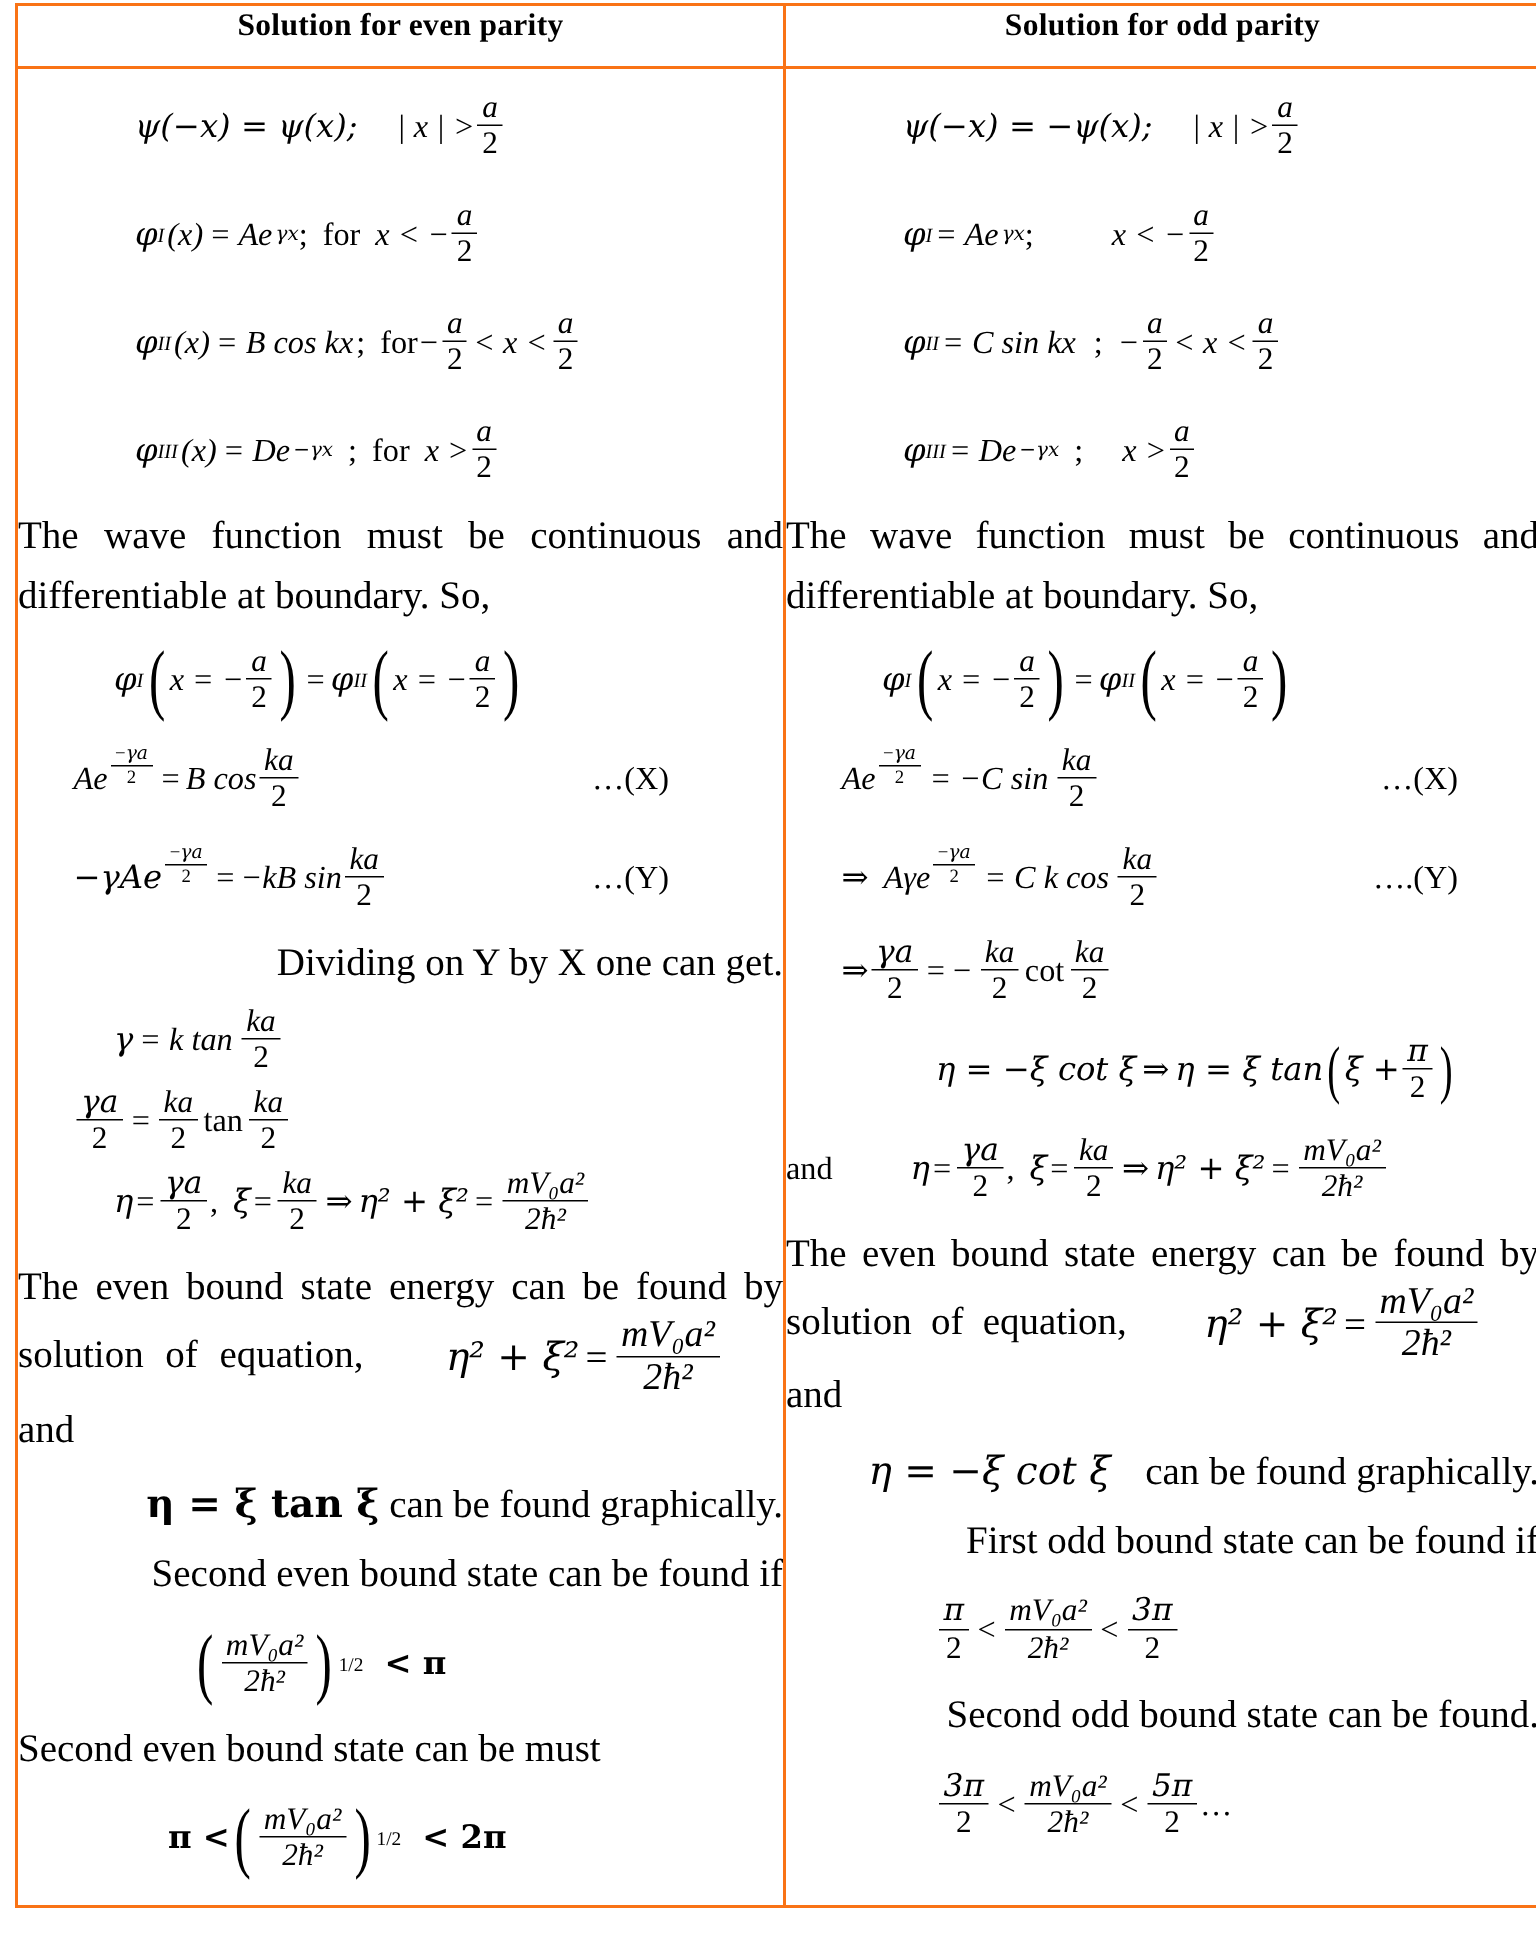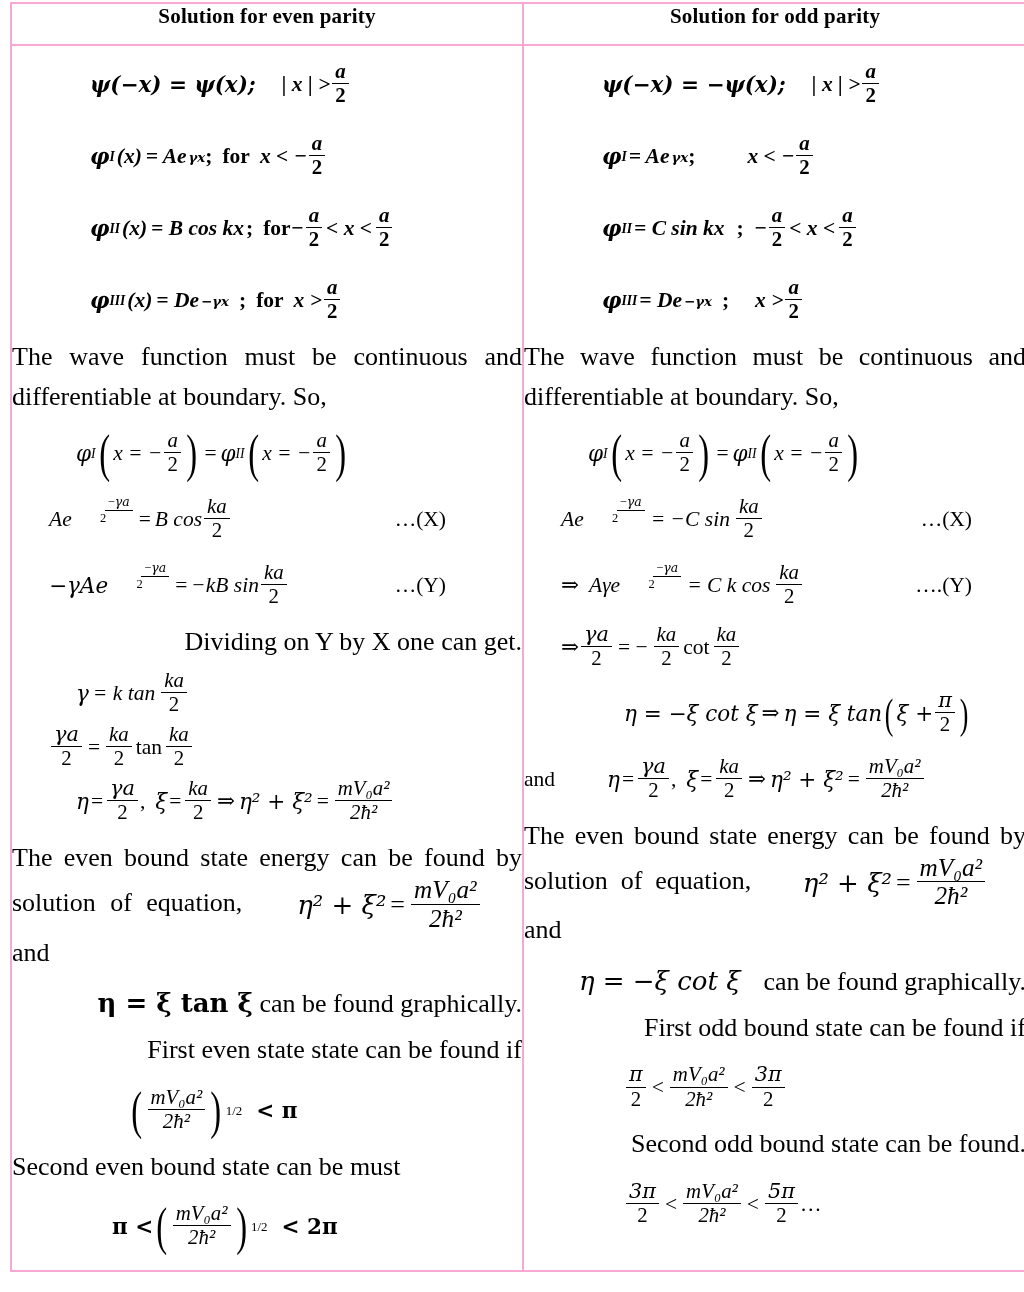--- a/index.html
+++ b/index.html
@@ -24,21 +24,21 @@
 
   table.parity-table {
     border-collapse: collapse;
     width: 1012px;
     margin: 2px 0 0 10px;
     table-layout: fixed;
   }
 
   table.parity-table th,
   table.parity-table td {
-    border: 2px solid #f9a8d4;
+    border: 2px solid #f97316;
     vertical-align: top;
     padding: 0;
   }
 
   th.col-head {
     height: 40px;
     text-align: center;
     font-weight: bold;
     font-size: 21px;
     font-family: "Liberation Serif", "DejaVu Serif", serif;
@@ -65,21 +65,21 @@
   .para.nojust { text-align: right; }
 
   .eq-line {
     font-size: 21.5px;
     line-height: 1.1;
     margin: 0;
     display: flex;
     align-items: center;
     white-space: nowrap;
   }
-  .eq-indent  { padding-left: 78px; font-weight: bold; }
+  .eq-indent  { padding-left: 78px; }
   .eq-indent2 { padding-left: 64px; }
   .eq-indent3 { padding-left: 37px; }
   .eq-indent4 { padding-left: 100px; }
   .eq-indent5 { padding-left: 116px; }
 
   
   .mi { font-style: italic; font-family: "Liberation Serif", "DejaVu Serif", serif; }
   .mu { font-style: normal; font-family: "Liberation Serif", "DejaVu Serif", serif; }
   .mgreek { font-style: italic; font-family: "DejaVu Serif", serif; }
   .mgreek-up { font-style: normal; font-family: "DejaVu Serif", serif; font-weight: bold; }
@@ -102,21 +102,21 @@
   .frac .num {
     padding: 0 3px 1px 3px;
     border-bottom: 1.4px solid #000;
     font-size: 0.97em;
   }
   .frac .den {
     padding: 1px 3px 0 3px;
     font-size: 0.97em;
   }
   .frac.small { font-size: 0.6em; }
-  .frac.small .num { border-bottom-width: 1px; margin-left: 31px; }
+  .frac.small .num { border-bottom-width: 1px; }
 
   sup.exp { font-size: 0.62em; vertical-align: super; line-height: 0; }
   sub.rom { font-size: 0.63em; vertical-align: -0.28em; line-height: 0; font-style: italic; }
 
   .paren-big {
     display: inline-block;
     font-size: 2.45em;
     font-weight: 200;
     line-height: 0.42;
     vertical-align: middle;
@@ -385,21 +385,21 @@
 
           <div class="vspace-8"></div>
 
           <p class="para nojust">
             <span class="mgreek-up">η = ξ tan ξ</span>
             <span>can be found graphically.</span>
           </p>
 
           <div class="vspace-4"></div>
 
-          <p class="para nojust">First even state state can be found if</p>
+          <p class="para nojust">Second even bound state can be found if</p>
 
           <div class="vspace-8"></div>
 
           <div class="eq-line eq-indent5 eq-row-tall">
             <span class="paren-big">(</span>
             <span class="frac">
               <span class="num mi">mV₀a²</span>
               <span class="den mi">2ħ²</span>
             </span>
             <span class="paren-big">)</span>

